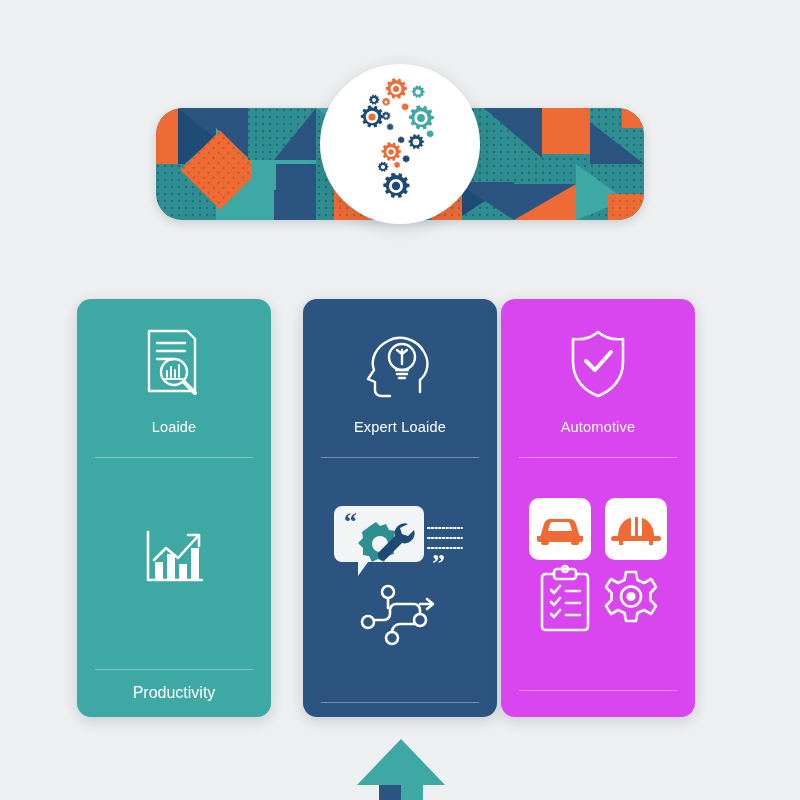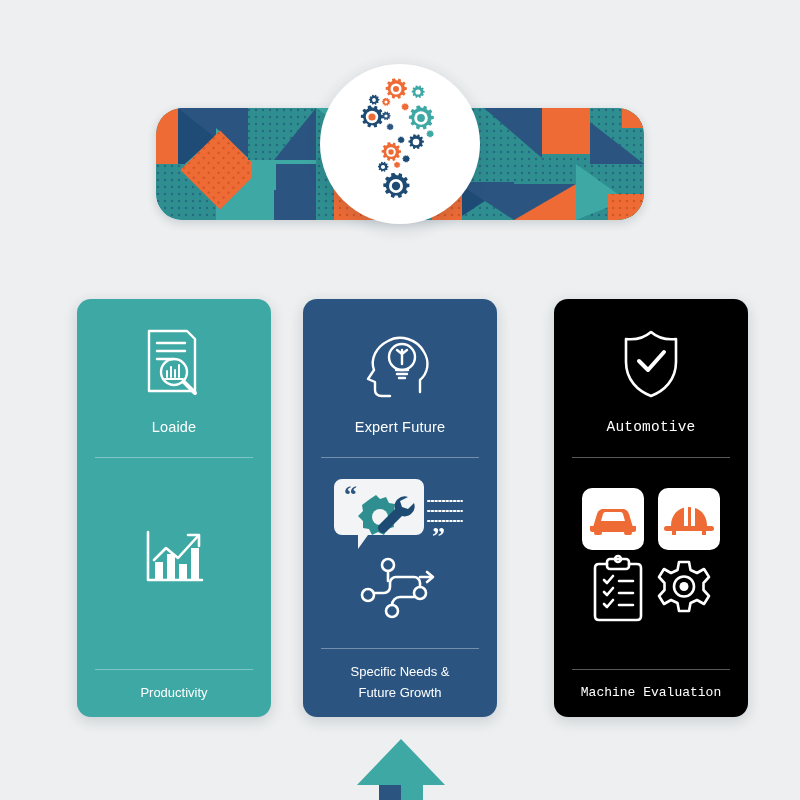--- a/index.html
+++ b/index.html
@@ -63,21 +63,21 @@
     border-radius: 14px;
     box-shadow: 0 4px 14px rgba(40,60,80,0.18);
     display: flex;
     flex-direction: column;
     align-items: center;
     box-sizing: border-box;
     padding: 18px 10px 14px 10px;
   }
   .card--1 { left: 77px;  background: #3ea8a5; }
   .card--2 { left: 303px; background: #2b5580; }
-  .card--3 { left: 554px; background: #000000; font-family: Liberation Mono, monospace; }
+  .card--3 { left: 501px; background: #d946ef; }
 
   .card-top-icon {
     height: 86px;
     display: flex;
     align-items: center;
     justify-content: center;
     margin-top: 4px;
   }
   .card-title {
     color: #ffffff;
@@ -102,21 +102,21 @@
     gap: 4px;
     width: 100%;
   }
   .mid-row {
     display: flex;
     align-items: center;
     justify-content: center;
   }
   .card-footer {
     color: #ffffff;
-    font-size: 13px;
+    font-size: 16px;
     line-height: 21px;
     text-align: center;
     padding-top: 12px;
     width: 100%;
   }
 
   
   .bottom-arrow {
     position: absolute;
     left: 355px;
@@ -336,21 +336,21 @@
     <div class="card card--2">
       <div class="card-top-icon">
         <svg width="72" height="76" viewBox="0 0 72 76" fill="none" stroke="#ffffff" stroke-width="2.4" stroke-linecap="round" stroke-linejoin="round">
           <path d="M56,66 V54 C64,47 66,36 60,26 C53,13 36,8 24,15 C12,21 6,33 10,44
                    L4,53 L11,56 V64 C11,68 14,70 18,70 H26"></path>
           <circle cx="38" cy="31" r="13"></circle>
           <path d="M32,44 H44 M33,48 H43 M35,52 H41"></path>
           <path d="M38,38 V24 M38,28 L33,24 M38,28 L43,24"></path>
         </svg>
       </div>
-      <div class="card-title">Expert Future</div>
+      <div class="card-title">Expert Loaide</div>
       <div class="divider"></div>
 
       <div class="card-mid">
         <div class="mid-row">
           <svg width="140" height="82" viewBox="0 0 140 82">
             <path d="M8,8 H82 A8,8 0 0 1 90,16 V56 A8,8 0 0 1 82,64 H34 L24,78 L24,64 H8
                      A8,8 0 0 1 0,56 V16 A8,8 0 0 1 8,8 Z" fill="#f2f4f5" transform="translate(4,0)"></path>
             <text x="14" y="32" font-family="'Liberation Serif',serif" font-size="26" font-weight="bold" fill="#2b5580">“</text>
             <g fill="#2f8f90">
               <path d="M40,28 l6,-4 4,4 6,-2 3,6 6,1 -1,7 4,5 -5,5 1,6 -7,2 -3,6 -6,-3 -6,3 -3,-6
@@ -379,24 +379,20 @@
             <path d="M16,36 H26 A6,6 0 0 0 32,30 V26 A6,6 0 0 1 38,20 H56
                      A6,6 0 0 1 62,26 V30"></path>
             <path d="M34,48 A8,8 0 0 1 42,40 H56"></path>
             <path d="M62,20 H74"></path>
             <path d="M69,15 L75,20 L69,25"></path>
           </svg>
         </div>
       </div>
 
       <div class="divider"></div>
-      <div class="card-footer">
-        <div>Specific Needs &amp;</div>
-        <div>Future Growth</div>
-      </div>
     </div>
 
     <div class="card card--3">
       <div class="card-top-icon">
         <svg width="62" height="72" viewBox="0 0 62 72" fill="none" stroke="#ffffff" stroke-width="2.6" stroke-linecap="round" stroke-linejoin="round">
           <path d="M31,4 C24,10 14,12 6,11 V34 C6,52 18,63 31,68 C44,63 56,52 56,34 V11
                    C48,12 38,10 31,4 Z"></path>
           <path d="M19,33 L28,42 L44,24" stroke-width="4"></path>
         </svg>
       </div>
@@ -445,21 +441,20 @@
                      L51,46 L44,42 L37.5,45 L36,53 H26 L24.5,45 L18,42 L11,46 L6,38
                      L11.5,32 L11.5,25 L6,19 L11,11 L18,15 L24.5,12 Z"></path>
             <circle cx="31" cy="28.5" r="10"></circle>
             <circle cx="31" cy="28.5" r="4.5" fill="#ffffff" stroke="none"></circle>
           </svg>
         </div>
       </div>
 
       <div class="divider"></div>
       <div class="card-footer">
-        <div>Machine Evaluation</div>
       </div>
     </div>
   </div>
 
   <div class="bottom-arrow">
     <svg width="92" height="97" viewBox="0 0 92 97">
       <path d="M46,2 L90,48 L68,48 L68,97 L46,97 Z" fill="#3ea8a5"></path>
       <path d="M46,2 L2,48 L24,48 L24,97 L46,97 Z" fill="#3ea8a5"></path>
       <rect x="24" y="48" width="22" height="49" fill="#2b5580"></rect>
     </svg>

